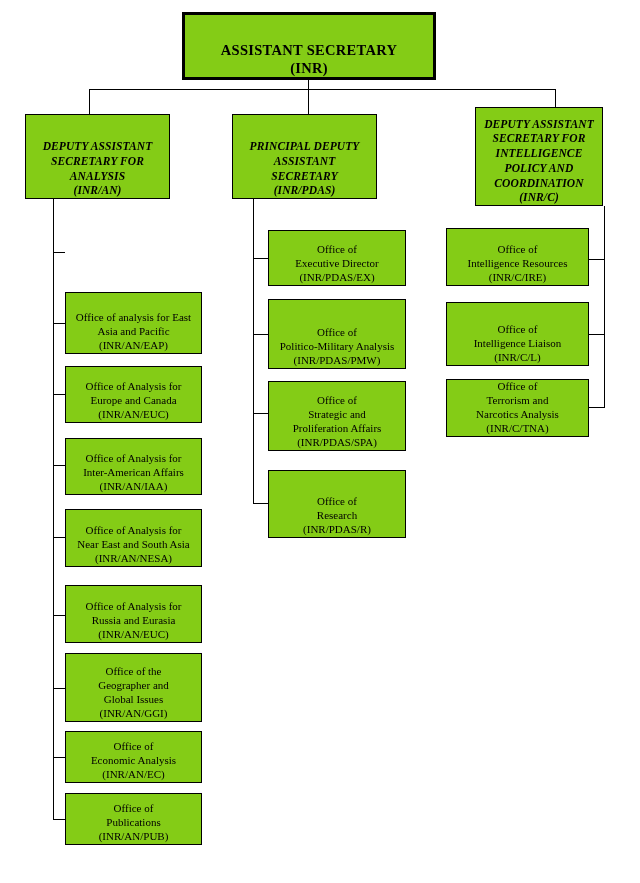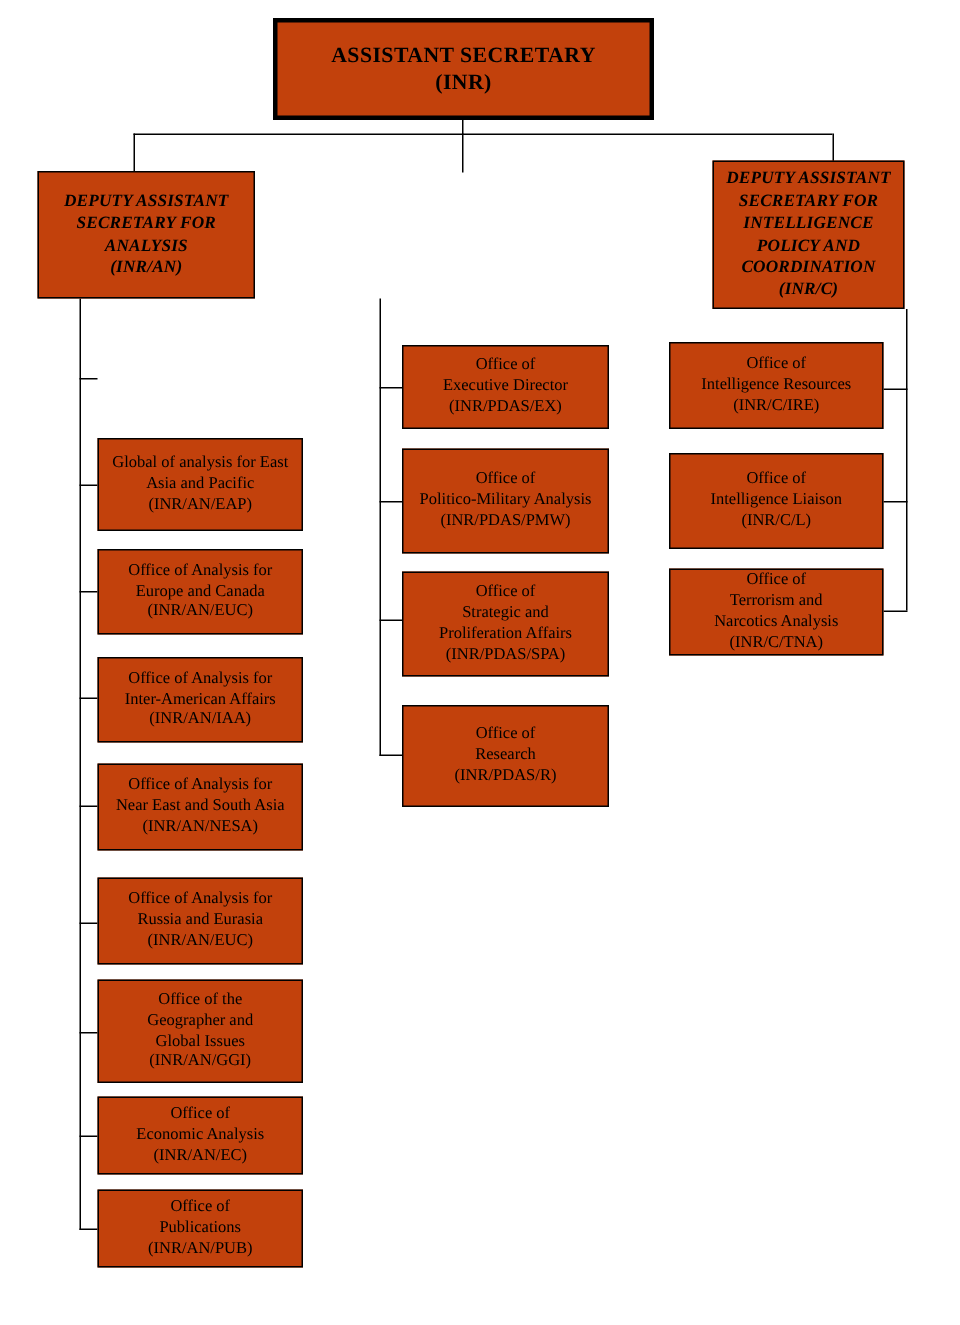--- a/index.html
+++ b/index.html
@@ -15,23 +15,23 @@
     font-family: "Liberation Serif", "DejaVu Serif", serif;
     color: #000000;
     overflow: hidden;
   }
 
   
   .box {
     position: absolute;
     box-sizing: border-box;
     border: 1px solid #000000;
-    background: #c2410c;
+    background: #84cc16;
     display: flex;
-    align-items: center;
+    align-items: flex-end;
     justify-content: center;
     text-align: center;
     z-index: 2;
   }
   .box .txt {
     display: block;
     width: 100%;
     padding: 0 3px;
     white-space: pre-line;
   }
@@ -81,20 +81,26 @@
   <div class="line v" style="left:308px; top:89px; height:26px;"></div>
   <div class="line v" style="left:555px; top:89px; height:26px;"></div>
 
   <div class="box div-head" style="left:25px; top:114px; width:145px; height:85px;">
     <span class="txt">DEPUTY ASSISTANT
 SECRETARY FOR
 ANALYSIS
 (INR/AN)</span>
   </div>
 
+  <div class="box div-head" style="left:232px; top:114px; width:145px; height:85px;">
+    <span class="txt">PRINCIPAL DEPUTY
+ASSISTANT
+SECRETARY
+(INR/PDAS)</span>
+  </div>
 
   <div class="box div-head" style="left:475px; top:107px; width:128px; height:99px;">
     <span class="txt">DEPUTY ASSISTANT
 SECRETARY FOR
 INTELLIGENCE
 POLICY AND
 COORDINATION
 (INR/C)</span>
   </div>
 
@@ -103,21 +109,21 @@
   <div class="line h" style="left:53px; top:323px; width:12px;"></div>
   <div class="line h" style="left:53px; top:394px; width:12px;"></div>
   <div class="line h" style="left:53px; top:465px; width:12px;"></div>
   <div class="line h" style="left:53px; top:537px; width:12px;"></div>
   <div class="line h" style="left:53px; top:615px; width:12px;"></div>
   <div class="line h" style="left:53px; top:688px; width:12px;"></div>
   <div class="line h" style="left:53px; top:757px; width:12px;"></div>
   <div class="line h" style="left:53px; top:819px; width:12px;"></div>
 
   <div class="box office" style="left:65px; top:292px; width:137px; height:62px;">
-    <span class="txt">Global of analysis for East
+    <span class="txt">Office of analysis for East
 Asia and Pacific
 (INR/AN/EAP)</span>
   </div>
   <div class="box office" style="left:65px; top:366px; width:137px; height:57px;">
     <span class="txt">Office of Analysis for
 Europe and Canada
 (INR/AN/EUC)</span>
   </div>
   <div class="box office" style="left:65px; top:438px; width:137px; height:57px;">
     <span class="txt">Office of Analysis for

